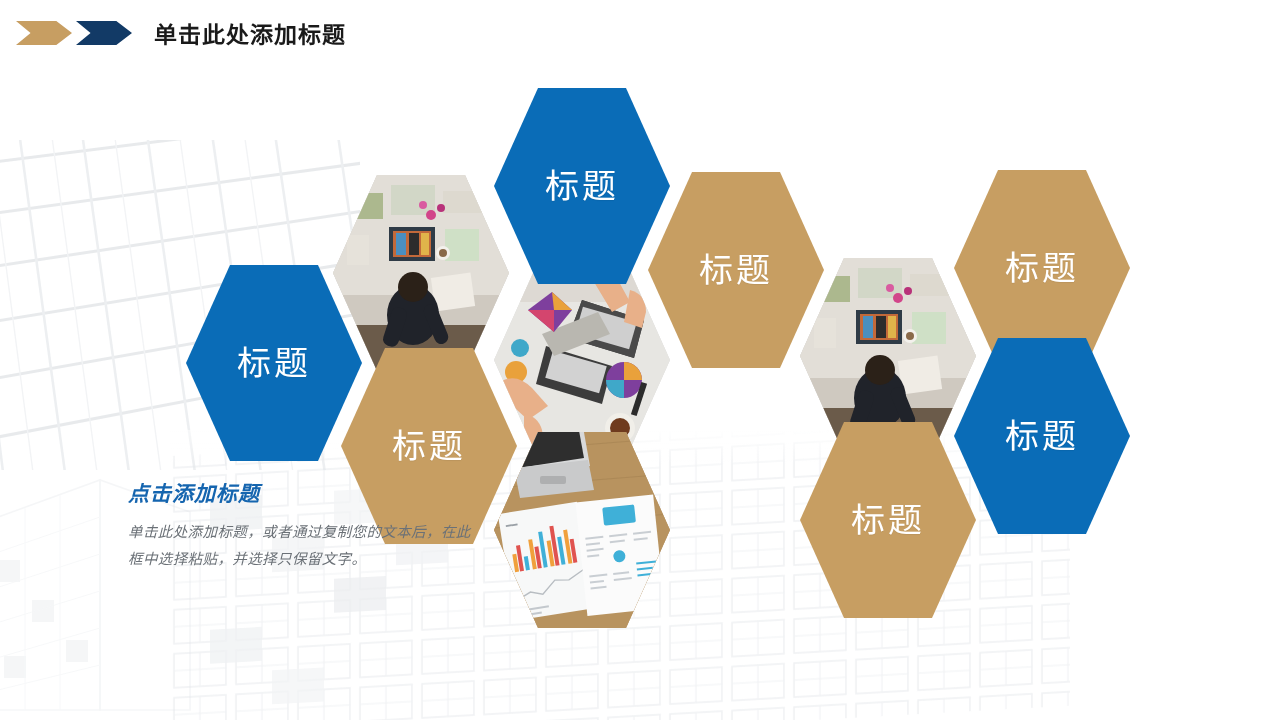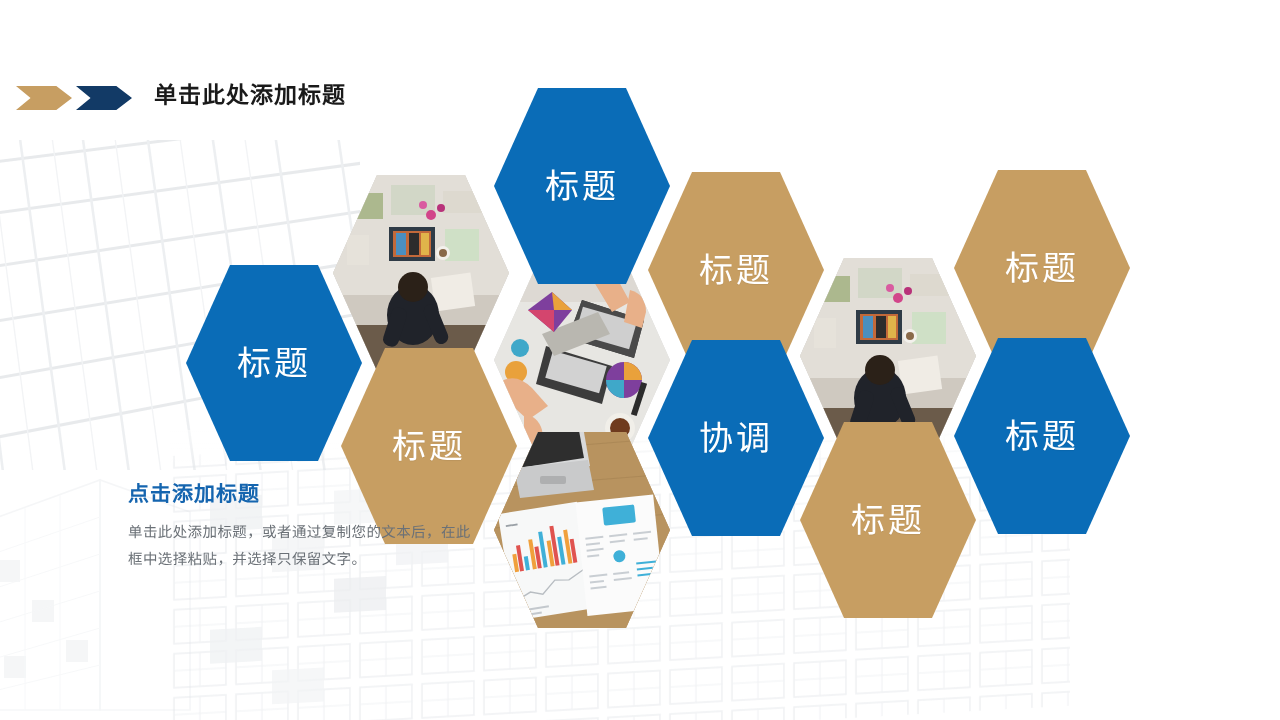--- a/index.html
+++ b/index.html
@@ -41,21 +41,21 @@
     left:-20px; bottom:0px;
     width:300px; height:260px;
     opacity:.35;
   }
 
   
   .header {
     position:absolute;
     left:0; top:0;
     width:1280px; height:66px;
-    display:flex; align-items:flex-end;margin-top:44px;
+    display:flex; align-items:center;
   }
   .chev-wrap { display:flex; align-items:center; margin-left:16px; }
   .chev {
     width:56px; height:24px;
     margin-right:4px;
   }
   .chev.gold  { background:#C79E62; }
   .chev.navy  { background:#123A66; }
   .chev {
     clip-path:polygon(0 0, 72% 0, 100% 50%, 72% 100%, 0 100%, 26% 50%);
@@ -94,20 +94,21 @@
 
   
   .hex.photo { background:#d9d9d9; }
   .hex.photo svg { width:100%; height:100%; display:block; }
 
   
   .text-block {
     position:absolute;
     left:128px; top:482px;
     width:350px;
+    font-style:italic;
   }
   .text-title {
     font-size:21px;
     font-weight:bold;
     color:#1565AF;
     letter-spacing:1px;
     margin-bottom:14px;
     line-height:1.1;
   }
   .text-body {
@@ -393,23 +394,20 @@
     </div>
 
     <div class="hex blue" style="left:186px; top:265px;">
       <span class="hex-label">标题</span>
     </div>
 
     <div class="hex gold" style="left:341px; top:348px;">
       <span class="hex-label">标题</span>
     </div>
 
-    <div class="hex blue" style="left:648px; top:340px;">
-      <span class="hex-label">协调</span>
-    </div>
 
     <div class="hex blue" style="left:954px; top:338px;">
       <span class="hex-label">标题</span>
     </div>
 
     <div class="hex gold" style="left:800px; top:422px;">
       <span class="hex-label">标题</span>
     </div>
 
   </div>

